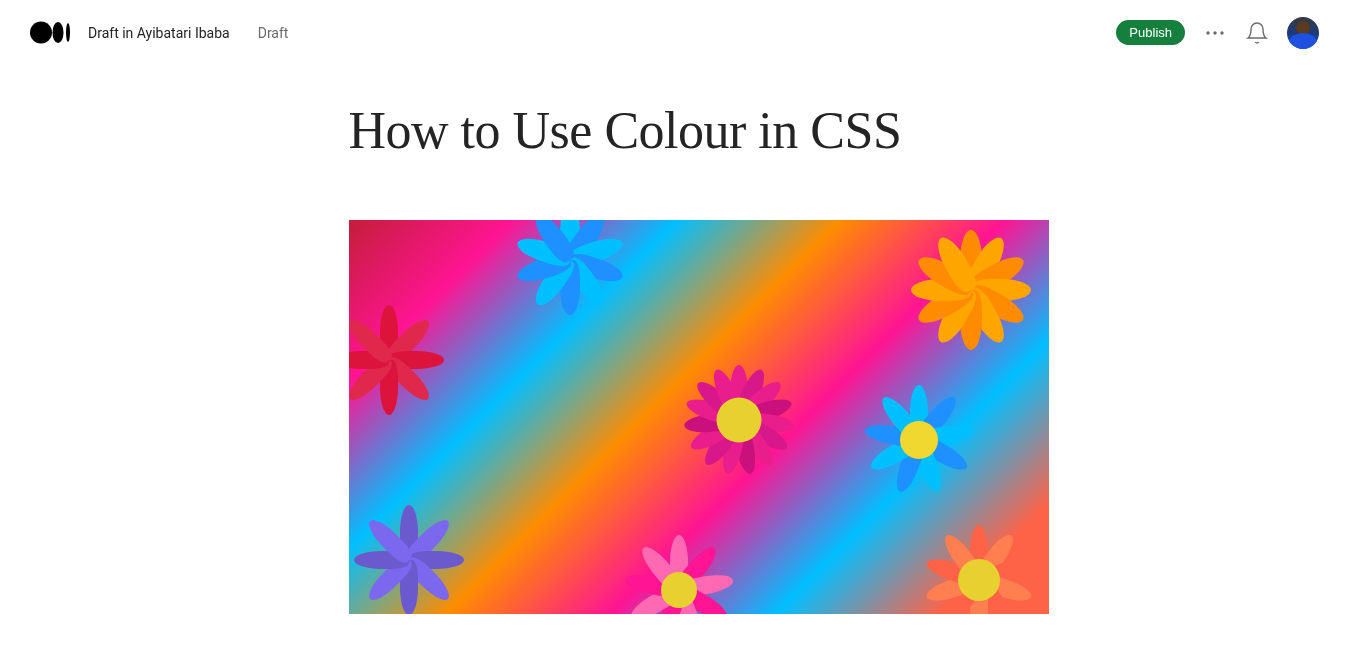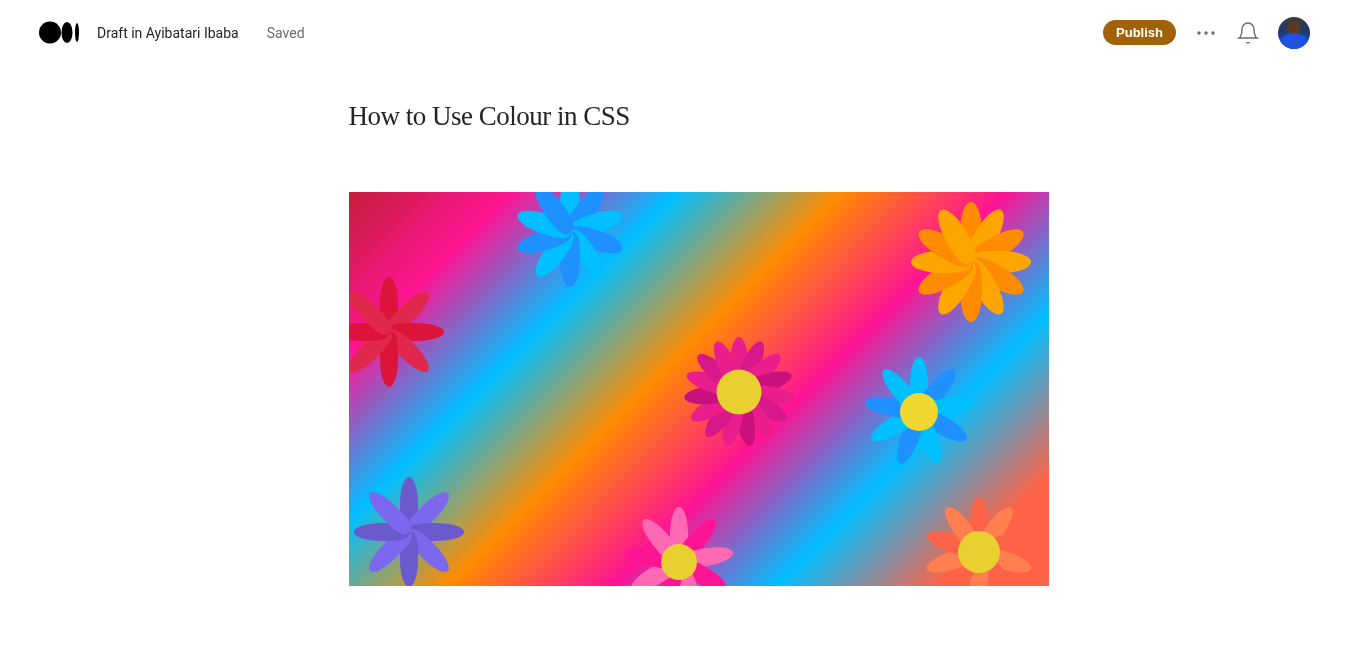--- a/index.html
+++ b/index.html
@@ -11,21 +11,21 @@
       font-family: -apple-system, BlinkMacSystemFont, "Segoe UI", Roboto, Helvetica, Arial, sans-serif;
       background: #fff;
       width: 1349px;
       height: 657px;
       overflow: hidden;
     }
     .header {
       display: flex;
       align-items: center;
       justify-content: space-between;
-      padding: 14px 39px;
+      padding: 14px 30px;
       height: 65px;
     }
     .header-left {
       display: flex;
       align-items: center;
       gap: 14px;
     }
     .logo {
       display: flex;
       align-items: center;
@@ -38,27 +38,27 @@
       font-size: 14px;
       color: #6b6b6b;
       margin-left: 14px;
     }
     .header-right {
       display: flex;
       align-items: center;
       gap: 18px;
     }
     .publish-btn {
-      background: #a16207;
+      background: #15803d;
       color: #fff;
       border: none;
       border-radius: 14px;
       padding: 5px 13px;
       font-size: 13px;
-      font-weight: 700;
+      font-weight: 400;
       cursor: pointer;
     }
     .icon-btn {
       background: none;
       border: none;
       cursor: pointer;
       display: flex;
       align-items: center;
       justify-content: center;
       color: #6b6b6b;
@@ -96,21 +96,21 @@
       border-radius: 50% 50% 0 0;
     }
     .editor-area {
       max-width: 700px;
       margin: 0 auto;
       padding: 0 24px;
       padding-top: 36px;
     }
     .article-title {
       font-family: Georgia, 'Times New Roman', serif;
-      font-size: 27px;
+      font-size: 52px;
       font-weight: 400;
       color: #242424;
       letter-spacing: -0.5px;
       margin-bottom: 60px;
     }
     .article-image {
       width: 700px;
       height: 394px;
       display: block;
       background: linear-gradient(135deg, #c41e3a 0%, #ff1493 15%, #00bfff 30%, #ff8c00 45%, #ff1493 60%, #00bfff 75%, #ff6347 90%);
@@ -155,21 +155,21 @@
 <div class="header">
   <div class="header-left">
     <div class="logo">
       <svg width="44" height="25" viewBox="0 0 44 25" fill="none">
         <ellipse cx="11" cy="12.5" rx="11" ry="11" fill="#000"></ellipse>
         <ellipse cx="28" cy="12.5" rx="5.5" ry="10.5" fill="#000"></ellipse>
         <ellipse cx="38" cy="12.5" rx="2" ry="9.5" fill="#000"></ellipse>
       </svg>
     </div>
     <span class="draft-info">Draft in Ayibatari Ibaba</span>
-    <span class="saved-status">Saved</span>
+    <span class="saved-status">Draft</span>
   </div>
   <div class="header-right">
     <button class="publish-btn">Publish</button>
     <button class="icon-btn">
       <svg width="24" height="24" viewBox="0 0 24 24" fill="currentColor">
         <circle cx="5" cy="12" r="1.7"></circle>
         <circle cx="12" cy="12" r="1.7"></circle>
         <circle cx="19" cy="12" r="1.7"></circle>
       </svg>
     </button>

